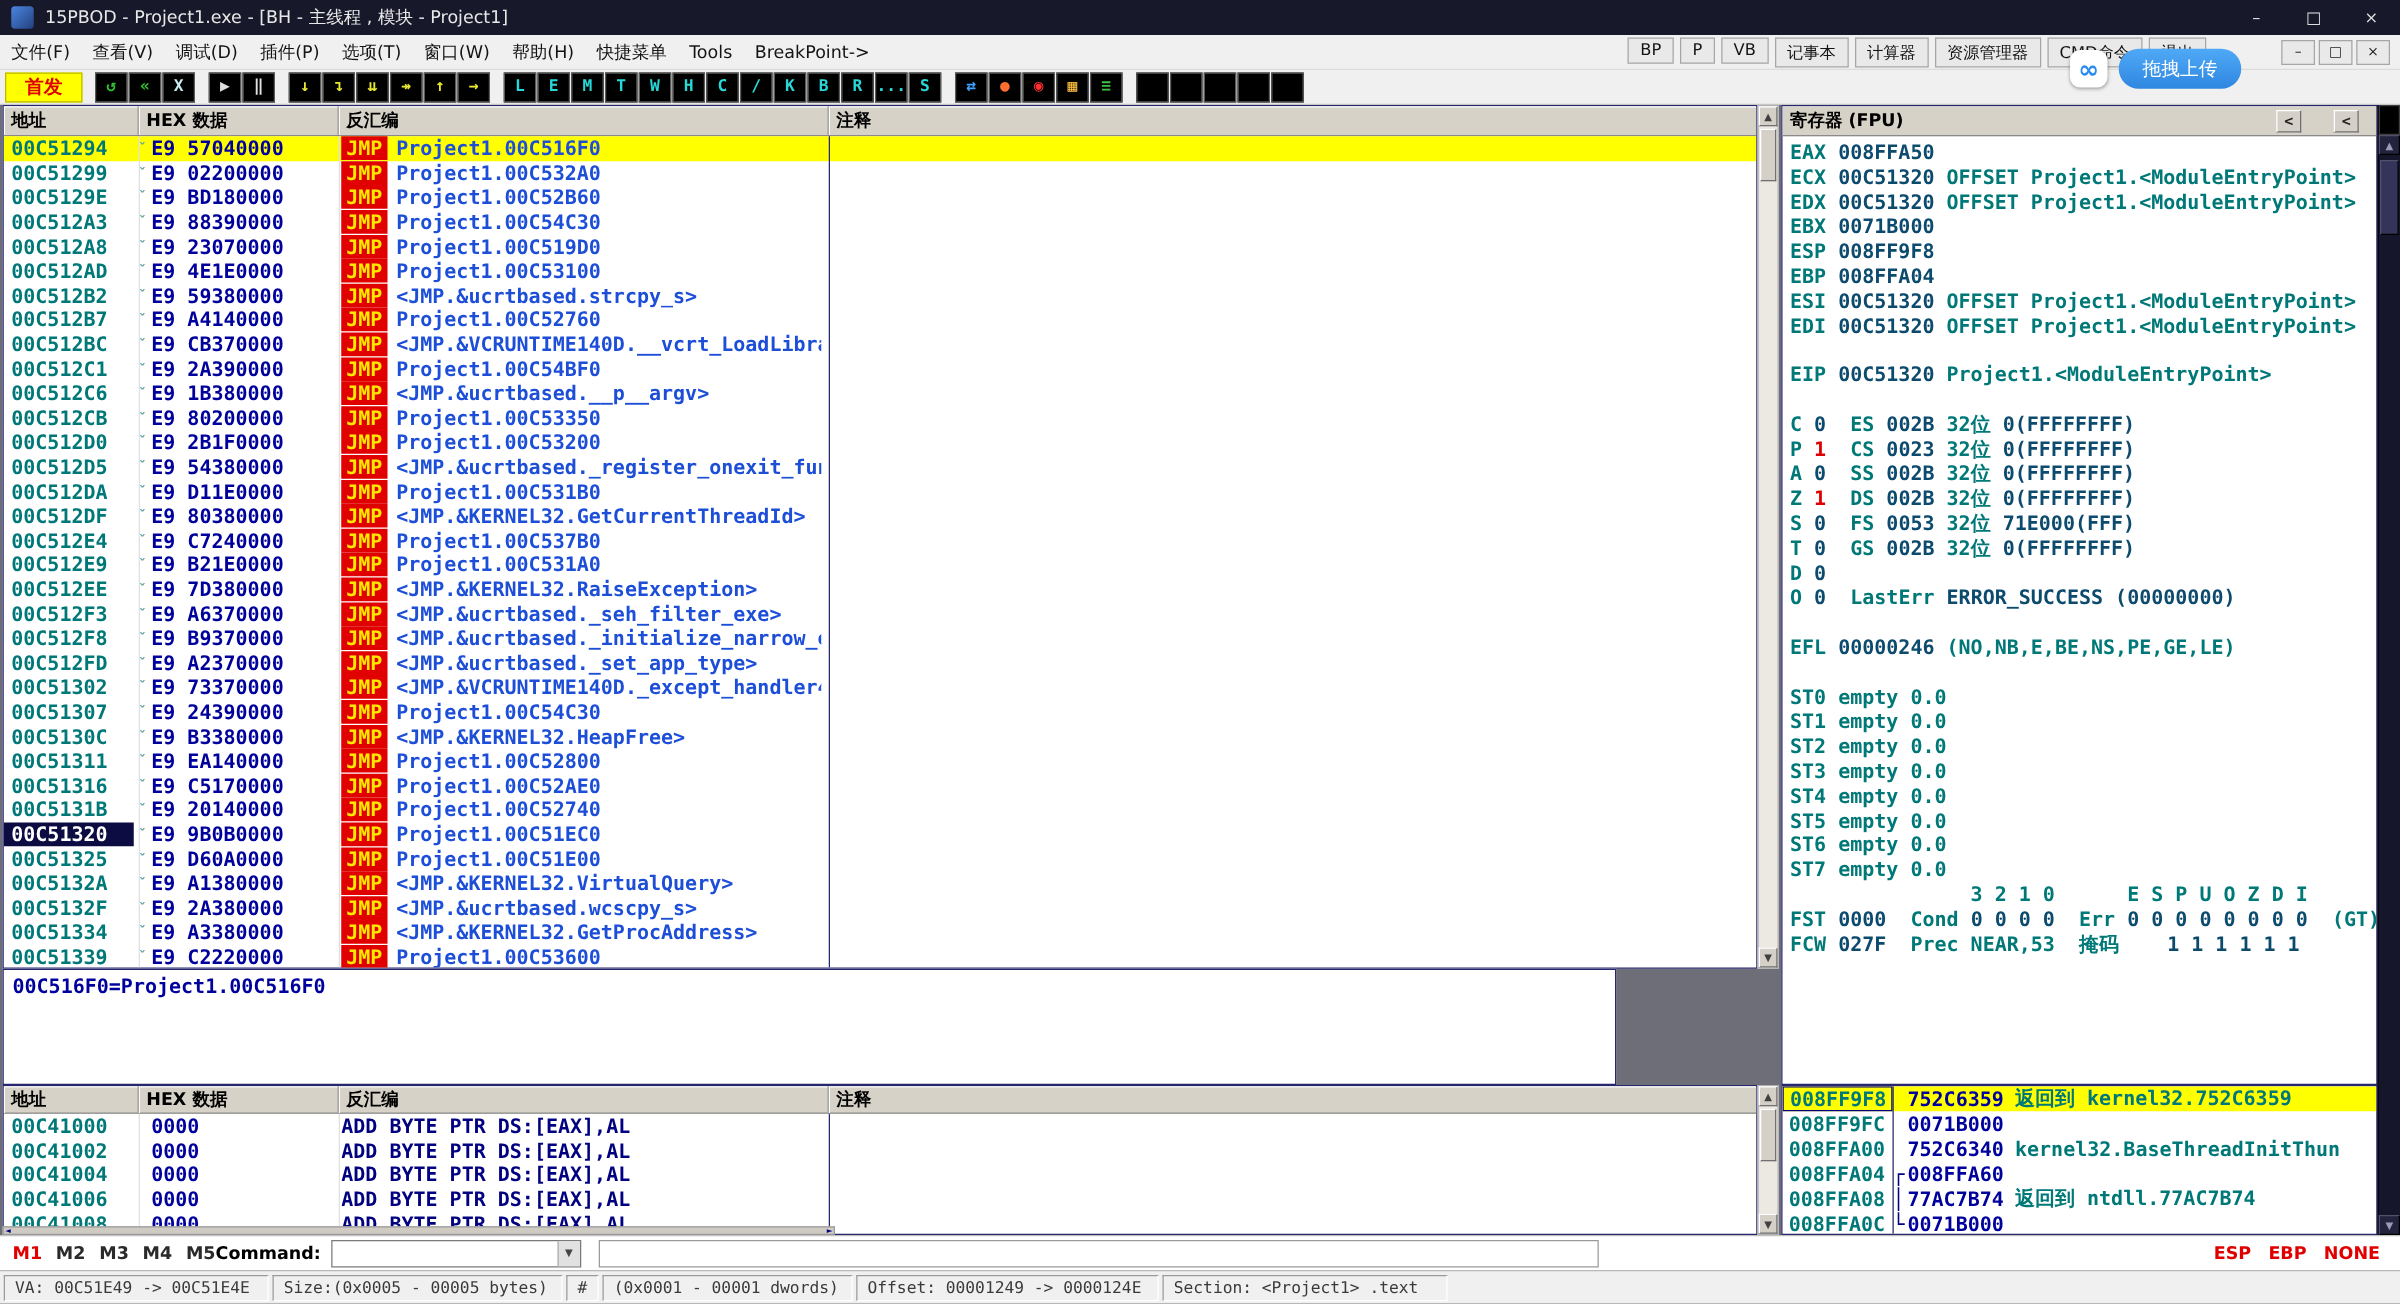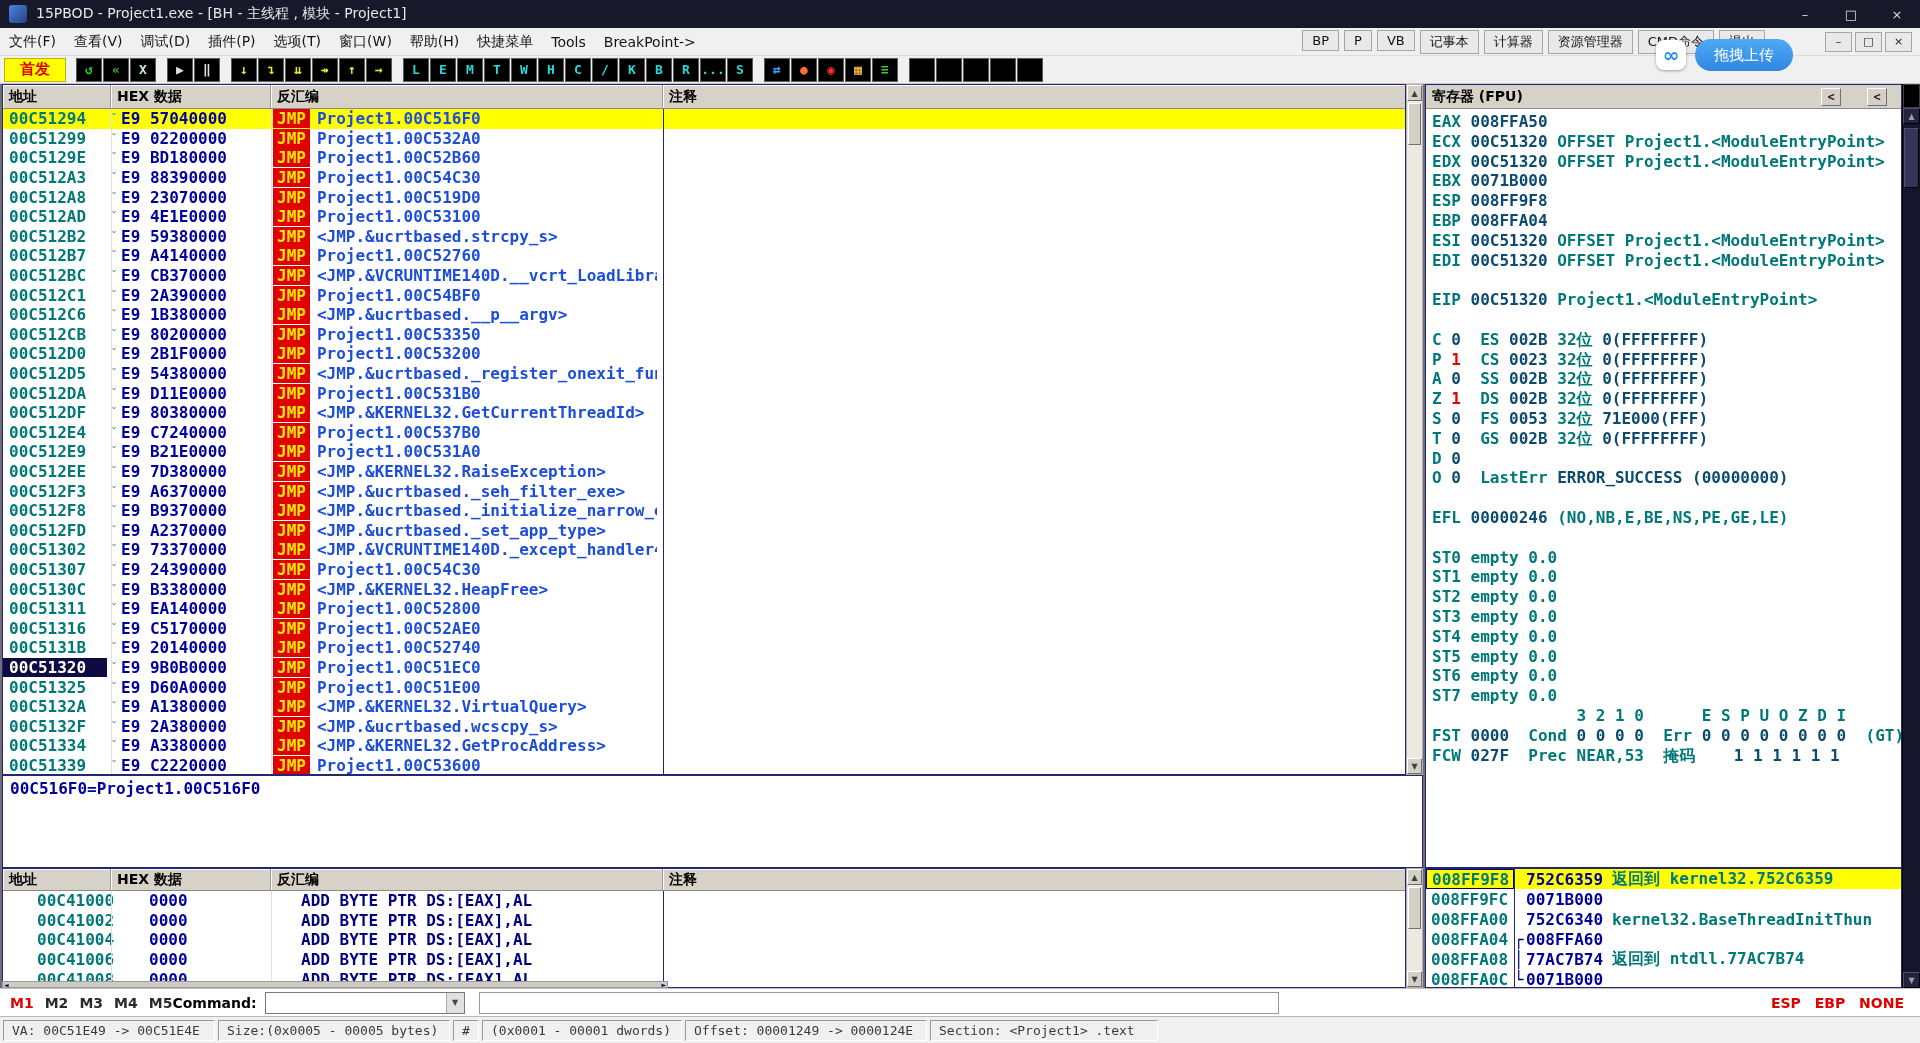--- a/index.html
+++ b/index.html
@@ -33,35 +33,35 @@
 .upload-overlay{position:absolute;left:1656px;top:39px;display:flex;align-items:center;gap:9px;z-index:60;}
 .upload-icon{width:30px;height:30px;border-radius:8px;background:#fff;color:#2a8cf0;display:flex;align-items:center;justify-content:center;font-weight:bold;font-size:20px;box-shadow:0 1px 3px rgba(0,0,0,.35);}
 .upload-btn{height:32px;padding:0 19px;border-radius:16px;background:linear-gradient(180deg,#4fa9f6,#2f87e0);color:#fff;font-size:15px;display:flex;align-items:center;white-space:nowrap;}
 
 
 .pane{position:absolute;background:#fff;border:1px solid #26266e;overflow:hidden;}
 .disasm-pane{left:2px;top:84px;width:1404px;height:691px;}
 .reg-pane{left:1425px;top:84px;width:477px;height:784px;}
 .dump-pane{left:2px;top:868px;width:1404px;height:120px;}
 .stack-pane{left:1425px;top:868px;width:477px;height:120px;}
-.info-pane{position:absolute;left:2px;top:775px;width:1421px;height:93px;background:#fff;border:1px solid #26266e;font-family:"DejaVu Sans Mono",monospace;font-weight:bold;font-size:16px;color:#00009c;padding:3px 7px;z-index:2;}
+.info-pane{position:absolute;left:2px;top:775px;width:1291px;height:93px;background:#fff;border:1px solid #26266e;font-family:"DejaVu Sans Mono",monospace;font-weight:bold;font-size:16px;color:#00009c;padding:3px 7px;z-index:2;}
 
 .pane-header{height:24px;background:#d6d2c8;border-bottom:1px solid #8a8a8a;display:flex;align-items:stretch;font-weight:bold;font-size:14px;color:#000;}
 .dump-pane .pane-header{height:22px;}
 .hcell{display:flex;align-items:center;padding-left:6px;border-right:1px solid #9a9a9a;box-shadow:inset 1px 1px 0 #fcfcfc;white-space:nowrap;overflow:hidden;}
 .h-addr{width:108px;}.h-hex{width:160px;}.h-dis{width:392px;}.h-com{flex:1;border-right:none;}
 
 
 .vdiv{position:absolute;top:24px;bottom:0;width:1px;background:#e0e0e0;}
 .dump-pane .vdiv{top:22px;}
 .vdiv.dark{background:#26266e;}
 
 
 .drows{position:absolute;left:0;top:24px;right:0;bottom:0;font-family:"DejaVu Sans Mono",monospace;font-weight:bold;font-size:16px;}
-.dump-pane .drows{top:22px;padding-left:28px;}
+.dump-pane .drows{top:22px;}
 .drow{height:19.6px;display:flex;align-items:center;white-space:pre;}
 .drow.sel{background:#ffff00;}
 .d-addr{flex:0 0 104px;padding-left:6px;color:#007878;height:100%;display:flex;align-items:center;}
 .d-addr.eip{background:#0c0c42;color:#fff;}
 .d-mark{flex:0 0 14px;color:#62a0a0;font-size:11px;text-align:center;}
 .d-hex{flex:0 0 152px;color:#00009c;overflow:hidden;}
 .d-mn{background:#e00000;color:#ffe800;padding:0 4px;margin-right:7px;}
 .d-op{width:340px;overflow:hidden;color:#1d4ed8;}
 .u-dis{flex:1;overflow:hidden;color:#000080;}
 

